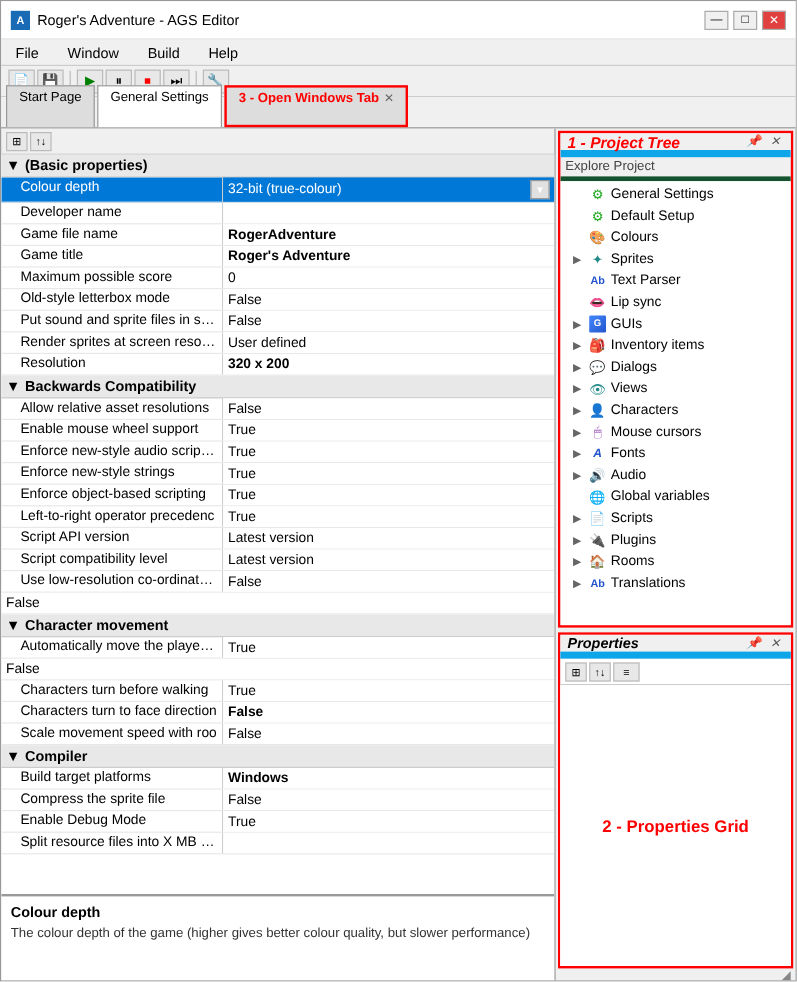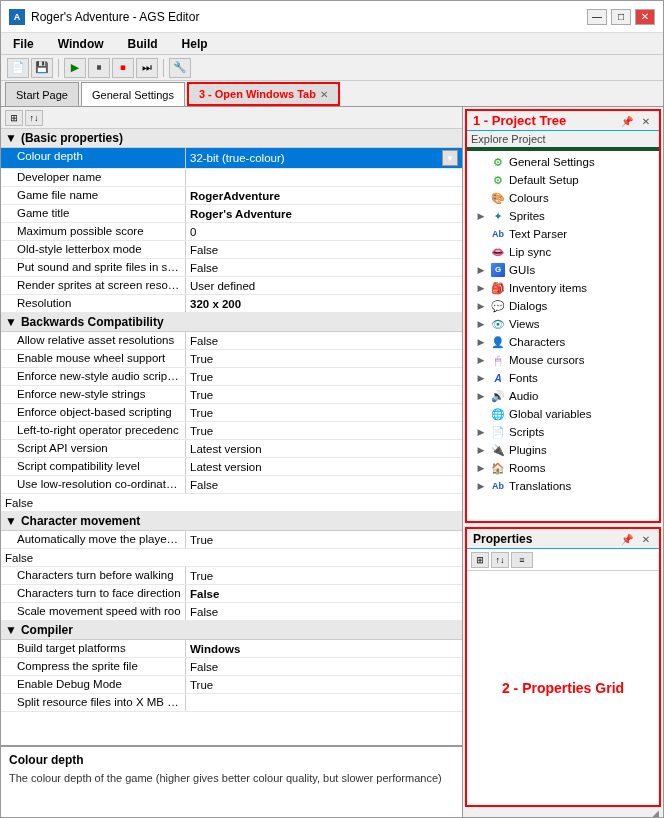--- a/index.html
+++ b/index.html
@@ -70,21 +70,20 @@
       display: flex;
       gap: 16px;
       border-bottom: 1px solid #ccc;
       height: 22px;
       align-items: center;
     }
     .menu-item {
       font-size: 12px;
       cursor: pointer;
       padding: 1px 4px;
-      font-weight: bold;
     }
     .toolbar {
       background: #f0f0f0;
       padding: 2px 6px;
       display: flex;
       align-items: center;
       gap: 2px;
       border-bottom: 1px solid #ccc;
       height: 26px;
     }
@@ -115,23 +114,22 @@
     }
     .tab {
       padding: 3px 10px;
       border: 1px solid #999;
       border-bottom: none;
       background: #ddd;
       font-size: 11px;
       cursor: pointer;
       margin-right: 2px;
       display: flex;
-      align-items: center;
       gap: 4px;
-      height: 24px;
+      height: 35px;
     }
     .tab.active {
       background: #fff;
       font-weight: normal;
     }
     .tab-close {
       font-size: 10px;
       color: #666;
       cursor: pointer;
     }
@@ -244,26 +242,27 @@
     .project-tree {
       flex: 1;
       border: 2px solid red;
       display: flex;
       flex-direction: column;
       overflow: hidden;
       margin: 2px;
     }
     .panel-header {
       display: flex;
-      align-items: flex-end;
+      align-items: center;
       justify-content: space-between;
       padding: 2px 6px;
       background: #f0f0f0;
-      border-bottom: 1px solid #0ea5e9;
+      border-bottom: 6px solid #0ea5e9;
       height: 20px;
+      font-style: italic;
     }
     .panel-header-title {
       font-size: 12px;
       font-weight: bold;
     }
     .panel-header-icons {
       display: flex;
       gap: 4px;
       align-items: center;
     }

